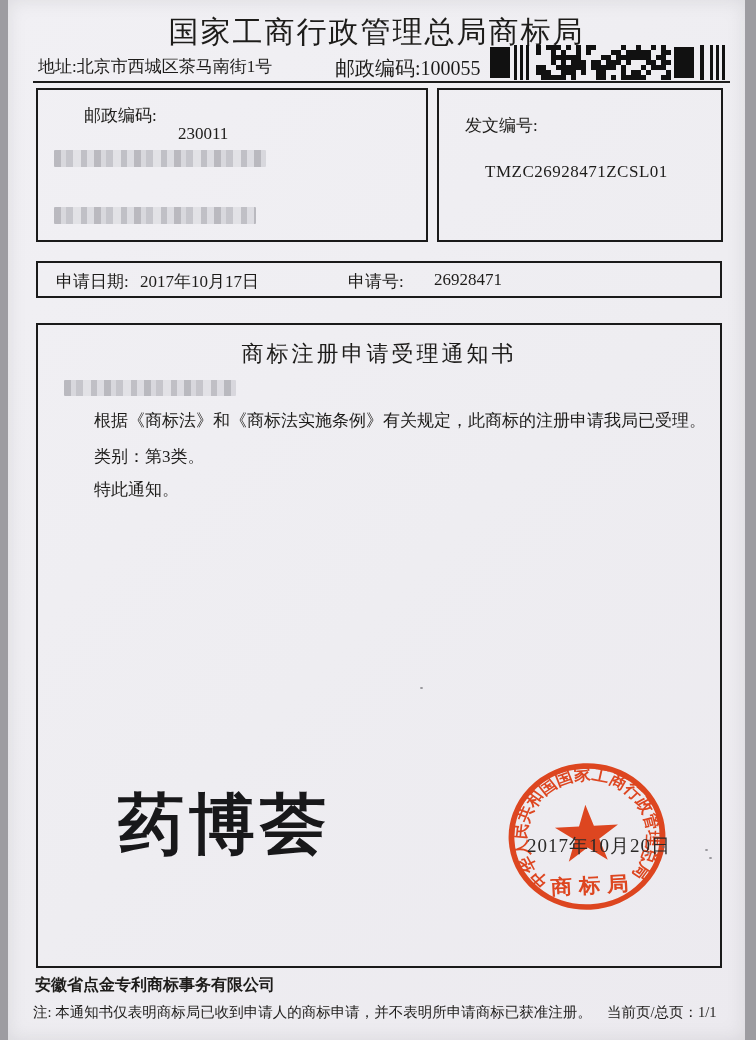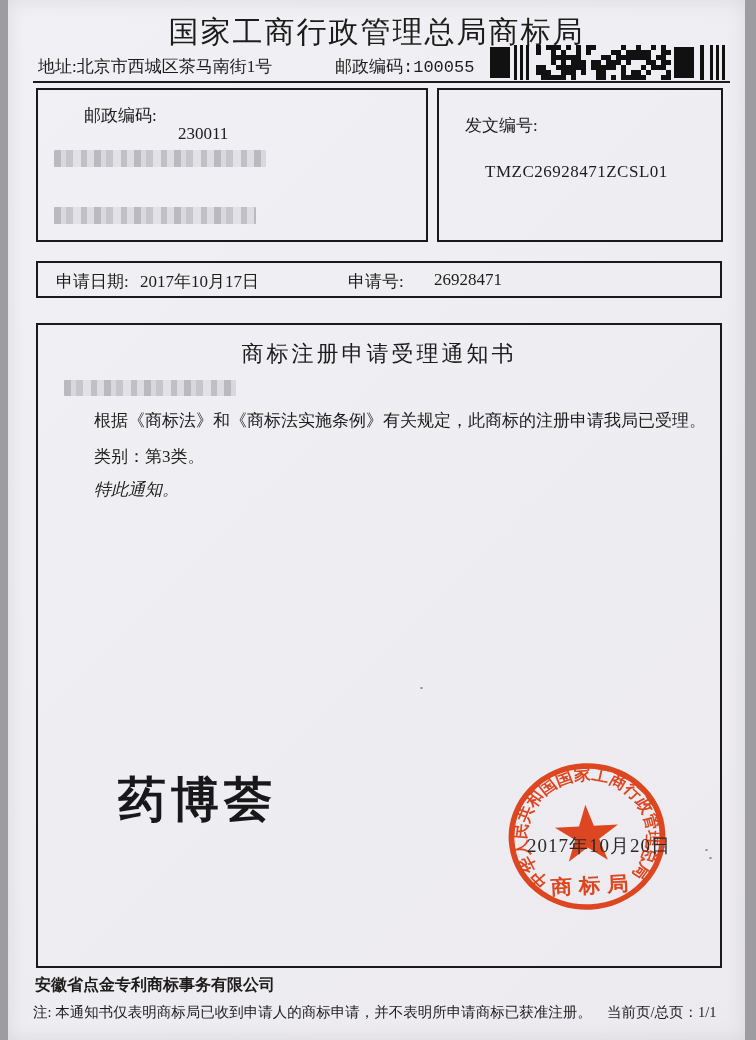--- a/index.html
+++ b/index.html
@@ -7,36 +7,36 @@
   html,body { width:756px; height:1040px; overflow:hidden; }
   body { background:#9d9ca1; font-family:"Liberation Serif","DejaVu Serif",serif; color:var(--ink); }
   .paper {
     position:absolute; left:8px; top:0; width:737px; height:1040px;
     background:linear-gradient(135deg,#f1f0f4 0%,#eeedf1 55%,#eceaef 100%);
     box-shadow:inset 0 0 18px rgba(120,120,130,.18);
   }
   .abs { position:absolute; }
   .doc-title { top:12px; left:0; width:100%; text-align:center; font-size:30px; font-weight:400; letter-spacing:2px; }
   .addr-line { top:55px; left:30px; font-size:17px; }
-  .postal-line { top:55px; left:327px; font-size:17px;font-family:Liberation Mono, monospace; }
+  .postal-line { top:55px; left:327px; font-size:20px; }
   .barcode { top:44px; left:482px; width:237px; height:38px; }
   .head-rule { top:81px; left:25px; width:697px; height:2px; background:#1c1c1c; }
   .box { border:2px solid #1a1a1a; background:transparent; }
   .recipient-box { left:28px; top:88px; width:392px; height:154px; }
   .docnum-box { left:429px; top:88px; width:286px; height:154px; }
   .app-row { left:28px; top:261px; width:686px; height:37px;padding-left:15px; }
   .main-box { left:28px; top:323px; width:686px; height:645px;padding-left:32px; }
   .lbl { font-size:17px; }
   .redact {
     background:repeating-linear-gradient(90deg,#8e8e96 0 7px,#c6c6cc 7px 12px,#a5a5ad 12px 19px,#d8d8dd 19px 27px,#9a9aa2 27px 33px,#cfcfd5 33px 40px);
     opacity:.55; filter:blur(.7px); border-radius:1px;
   }
   .notice-title { top:14px; left:0; width:100%; text-align:center; font-size:22px; letter-spacing:3px; }
   .body-text { font-size:17px; white-space:nowrap; }
-  .trademark { top:443px; left:80px; font-size:48px; font-weight:bold; letter-spacing:5px;
+  .trademark { top:455px; left:80px; font-size:66px; font-weight:bold; letter-spacing:5px;
     font-family:"Liberation Sans","DejaVu Sans",sans-serif; color:#18181a; }
   .seal { left:466px; top:434px; width:166px; height:155px; transform:rotate(-3deg); opacity:.94; }
   .seal text { fill:var(--seal-color); }
   .seal .ring { stroke:var(--seal-color); fill:none; }
   .seal .star { fill:var(--seal-color); }
   .seal-date { left:489px; top:508px; font-size:19px; color:#2b2a28; letter-spacing:1px; z-index:3; }
   .speck { width:3px; height:2px; background:#6f6f74; border-radius:50%; opacity:.7; }
   .agent-line { left:27px; top:975px; font-size:16px; font-weight:bold; }
   .foot-note { left:25px; top:1003px; font-size:14.5px; }
   .foot-page { left:599px; top:1003px; font-size:14.5px; }
@@ -192,21 +192,21 @@
     <span class="abs lbl" style="left:102px;top:7px;">2017年10月17日</span>
     <span class="abs lbl" style="left:310px;top:7px;">申请号:</span>
     <span class="abs lbl" style="left:396px;top:7px;">26928471</span>
   </div>
 
   <div class="abs box main-box">
     <div class="abs notice-title">商标注册申请受理通知书</div>
     <div class="abs redact" style="left:26px;top:55px;width:172px;height:16px;"></div>
     <div class="abs body-text" style="left:56px;top:84px;">根据《商标法》和《商标法实施条例》有关规定，此商标的注册申请我局已受理。</div>
     <div class="abs body-text" style="left:56px;top:120px;">类别：第3类。</div>
-    <div class="abs body-text" style="left:56px;top:153px;font-style:italic;">特此通知。</div>
+    <div class="abs body-text" style="left:56px;top:153px;">特此通知。</div>
     <div class="abs speck" style="left:382px;top:362px;"></div>
 
     <div class="abs trademark">药博荟</div>
 
     <svg class="abs seal" viewBox="0 0 200 200" preserveAspectRatio="none" xmlns="http://www.w3.org/2000/svg">
       <circle class="ring" cx="100" cy="100" r="91" stroke-width="7"></circle>
       <path id="seal-arc" d="M 51.2,154.2 A 73,73 0 1 1 148.8,154.2" fill="none"></path>
       <text font-size="21" font-weight="600" font-family="Liberation Serif, DejaVu Serif, serif">
         <textPath href="#seal-arc" startOffset="0" textLength="348" lengthAdjust="spacingAndGlyphs">中华人民共和国国家工商行政管理总局</textPath>
       </text>

